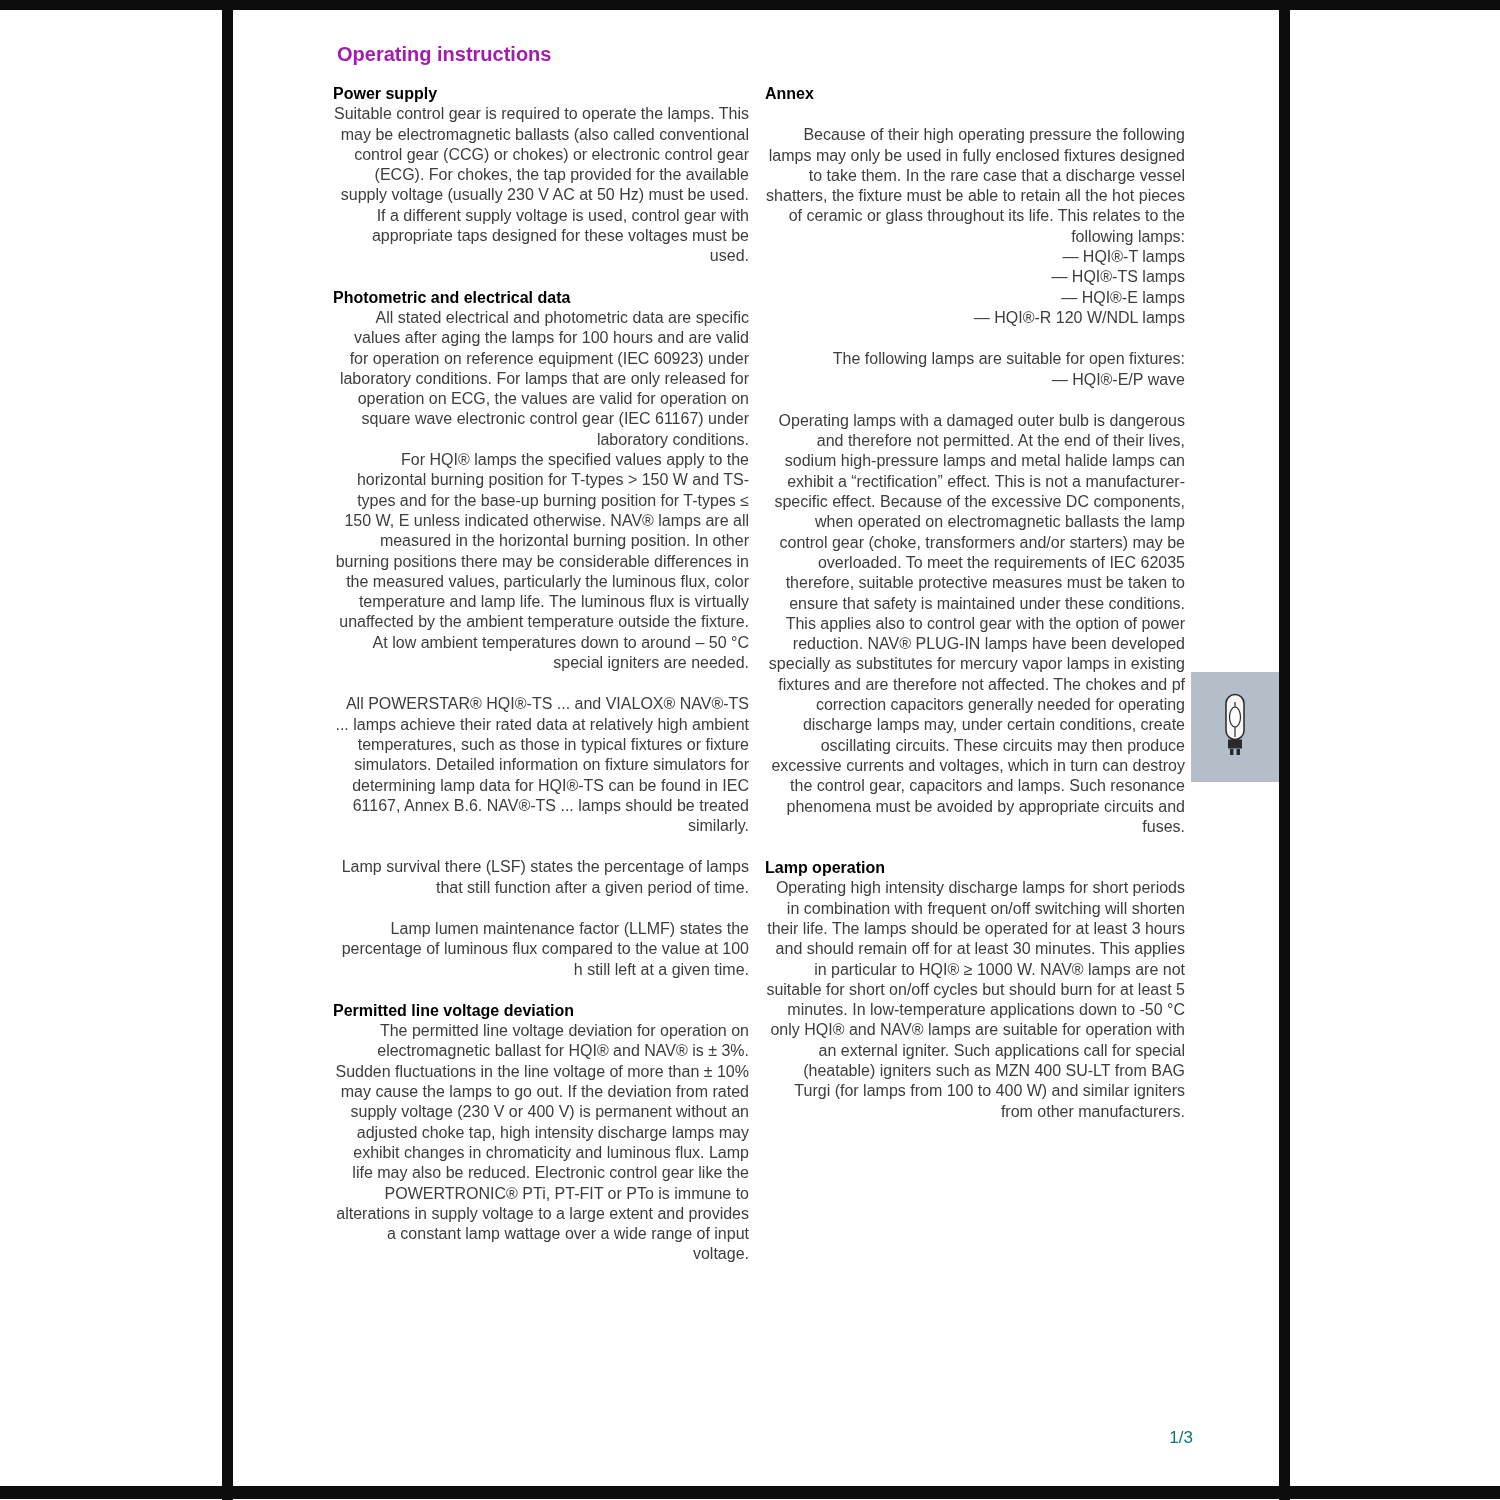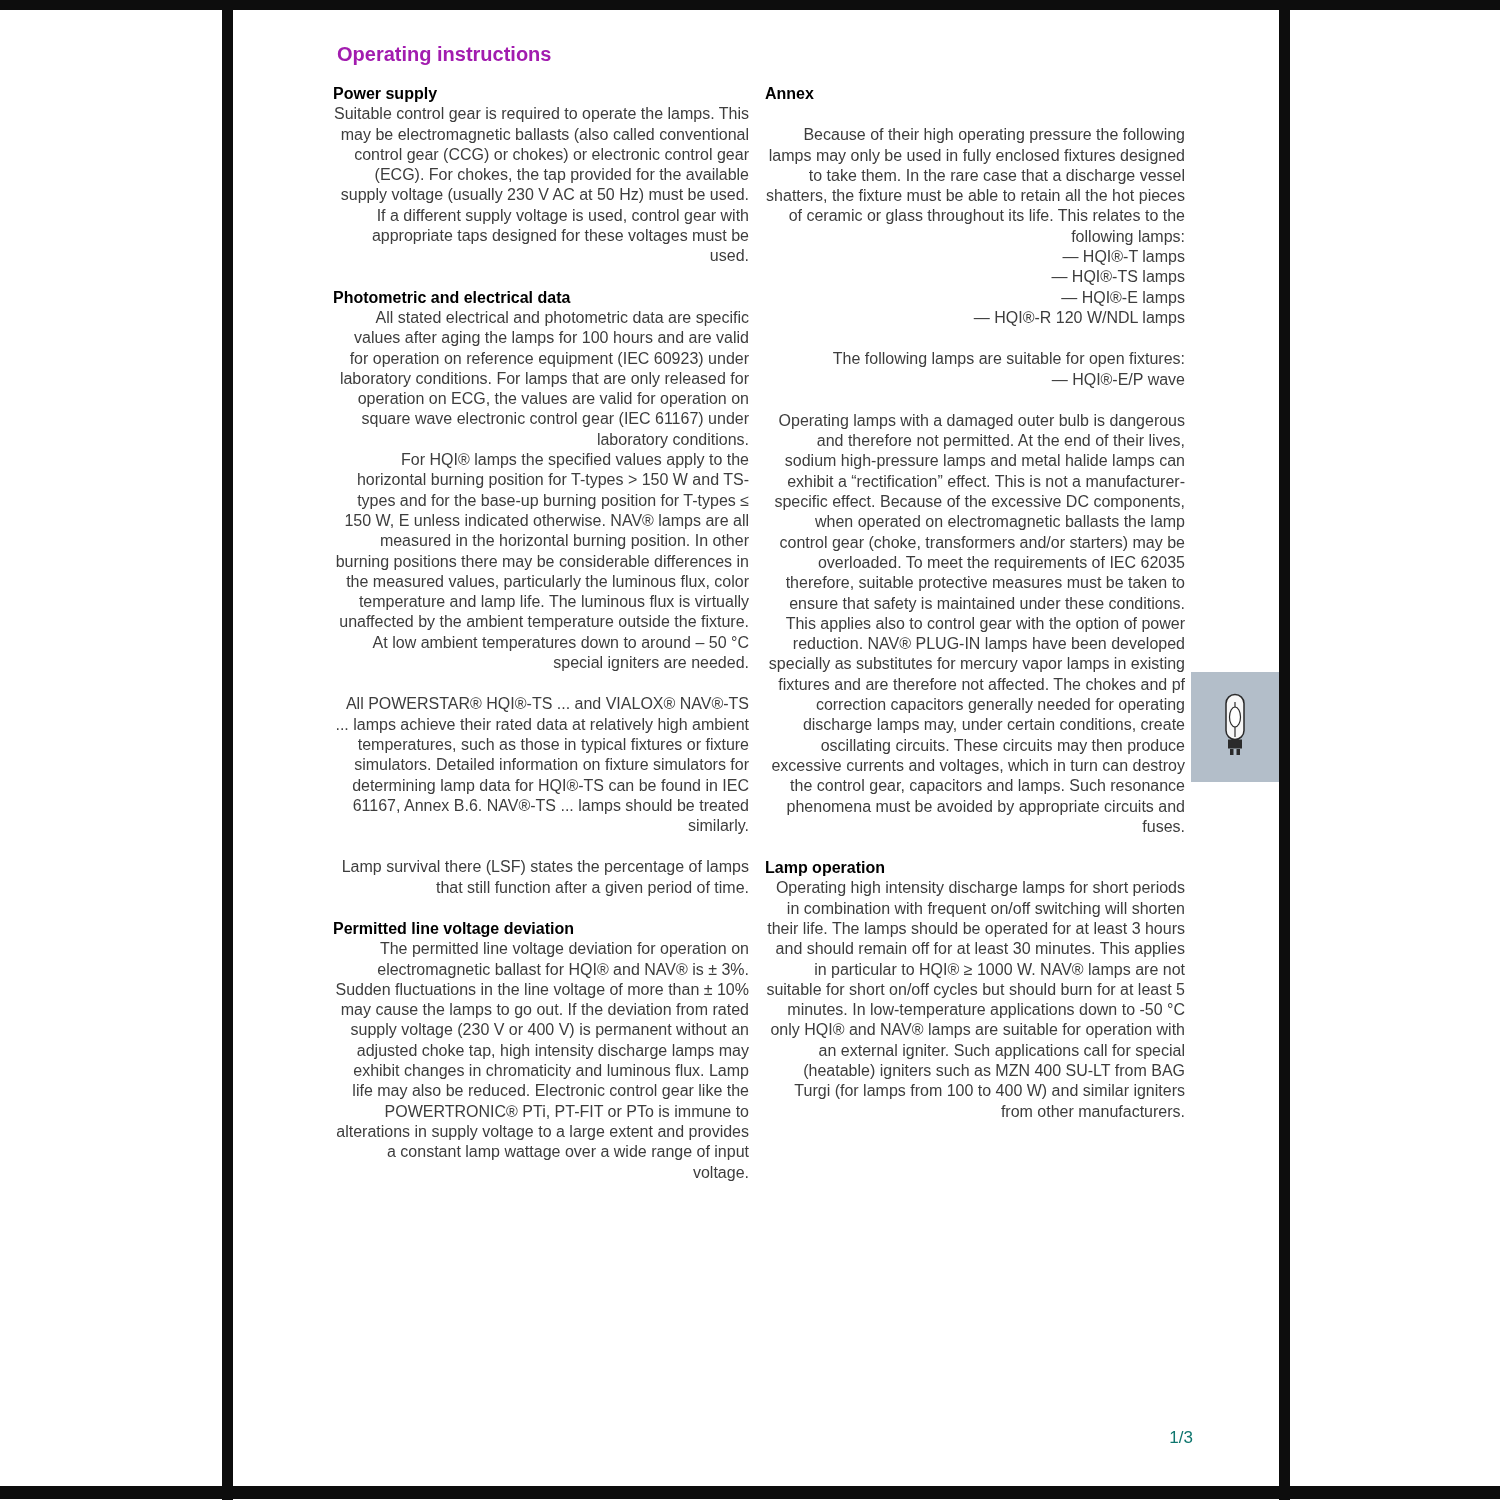--- a/index.html
+++ b/index.html
@@ -85,20 +85,21 @@
 
   <div class="col col-left">
     <h2 class="heading first">Power supply</h2>
     <p>Suitable control gear is required to operate the lamps. This may be electromagnetic ballasts (also called conventional control gear (CCG) or chokes) or electronic control gear (ECG). For chokes, the tap provided for the available supply voltage (usually 230 V AC at 50 Hz) must be used. If a different supply voltage is used, control gear with appropriate taps designed for these voltages must be used.</p>
 
     <h2 class="heading">Photometric and electrical data</h2>
     <p>All stated electrical and photometric data are specific values after aging the lamps for 100 hours and are valid for operation on reference equipment (IEC 60923) under laboratory conditions. For lamps that are only released for operation on ECG, the values are valid for operation on square wave electronic control gear (IEC 61167) under laboratory conditions.</p>
     <p>For HQI® lamps the specified values apply to the horizontal burning position for T-types &gt; 150 W and TS-types and for the base-up burning position for T-types ≤ 150 W, E unless indicated otherwise. NAV® lamps are all measured in the horizontal burning position. In other burning positions there may be considerable differences in the measured values, particularly the luminous flux, color temperature and lamp life. The luminous flux is virtually unaffected by the ambient temperature outside the fixture. At low ambient temperatures down to around – 50 °C special igniters are needed.</p>
     <p class="pgap">All POWERSTAR® HQI®-TS ... and VIALOX® NAV®-TS ... lamps achieve their rated data at relatively high ambient temperatures, such as those in typical fixtures or fixture simulators. Detailed information on fixture simulators for determining lamp data for HQI®-TS can be found in IEC 61167, Annex B.6. NAV®-TS ... lamps should be treated similarly.</p>
     <p class="pgap">Lamp survival there (LSF) states the percentage of lamps that still function after a given period of time.</p>
+    <p class="pgap">Lamp lumen maintenance factor (LLMF) states the percentage of luminous flux compared to the value at 100 h still left at a given time.</p>
 
     <h2 class="heading">Permitted line voltage deviation</h2>
     <p>The permitted line voltage deviation for operation on electromagnetic ballast for HQI® and NAV® is ± 3%. Sudden fluctuations in the line voltage of more than ± 10% may cause the lamps to go out. If the deviation from rated supply voltage (230 V or 400 V) is permanent without an adjusted choke tap, high intensity discharge lamps may exhibit changes in chromaticity and luminous flux. Lamp life may also be reduced. Electronic control gear like the POWERTRONIC® PTi, PT-FIT or PTo is immune to alterations in supply voltage to a large extent and provides a constant lamp wattage over a wide range of input voltage.</p>
   </div>
 
   <div class="col col-right">
     <h2 class="heading first">Annex</h2>
     <p class="pgap">Because of their high operating pressure the following lamps may only be used in fully enclosed fixtures designed to take them. In the rare case that a discharge vessel shatters, the fixture must be able to retain all the hot pieces of ceramic or glass throughout its life. This relates to the following lamps:</p>
     <p>— HQI®-T lamps</p>
     <p>— HQI®-TS lamps</p>

